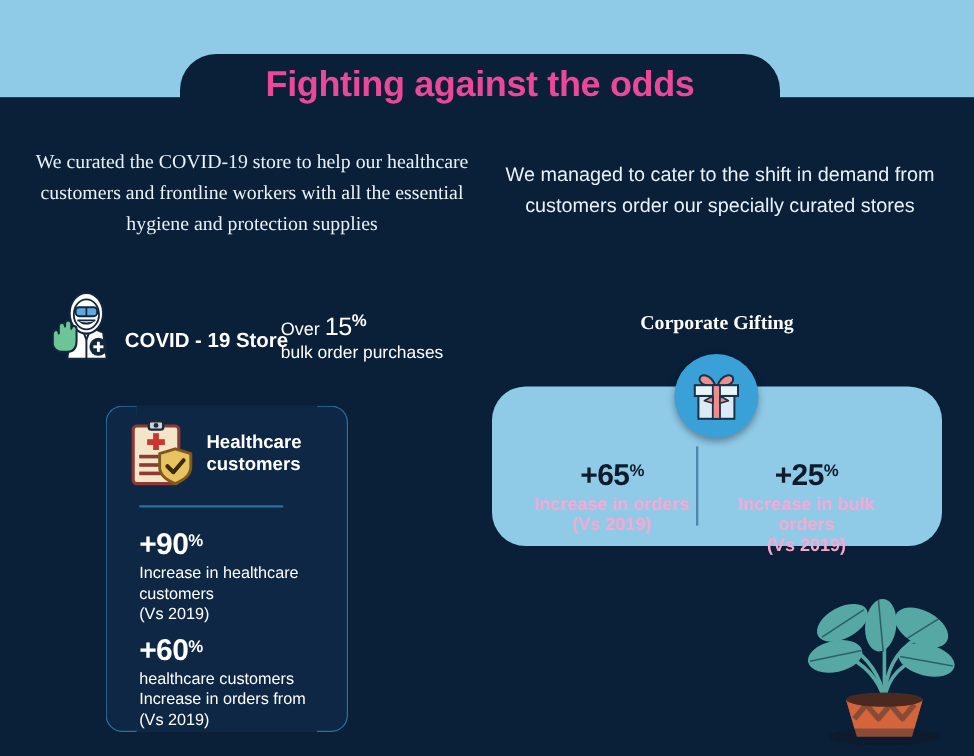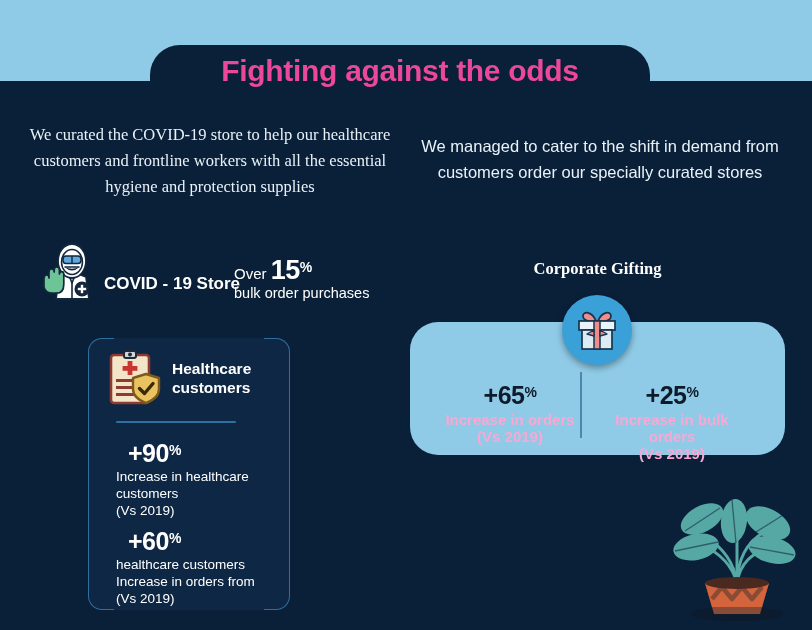--- a/index.html
+++ b/index.html
@@ -96,22 +96,22 @@
     width: 140px;
     text-align: left;
   }
   .bulk-line1 {
     color: #ffffff;
     font-size: 15px;
     line-height: 20px;
     white-space: nowrap;
   }
   .bulk-line1 .big {
-    font-size: 27px;
-    font-weight: bold;
+    font-size: 21px;
+    font-weight: normal;
     letter-spacing: -0.5px;
   }
   .bulk-line1 .pct {
     font-size: 14px;
     font-weight: bold;
     vertical-align: 7px;
   }
   .bulk-line2 {
     color: #ffffff;
     font-size: 14.5px;
@@ -186,21 +186,20 @@
     width: 170px;
     color: #ffffff;
   }
   .stat-block.one { top: 98px; }
   .stat-block.two { top: 186px; }
   .stat-num {
     font-size: 25px;
     font-weight: bold;
     line-height: 28px;
     letter-spacing: -0.5px;
-    margin-left: 12px;
   }
   .stat-num .pct {
     font-size: 14px;
     vertical-align: 7px;
   }
   .stat-desc {
     font-size: 13.5px;
     line-height: 17px;
     margin-top: 1px;
   }

